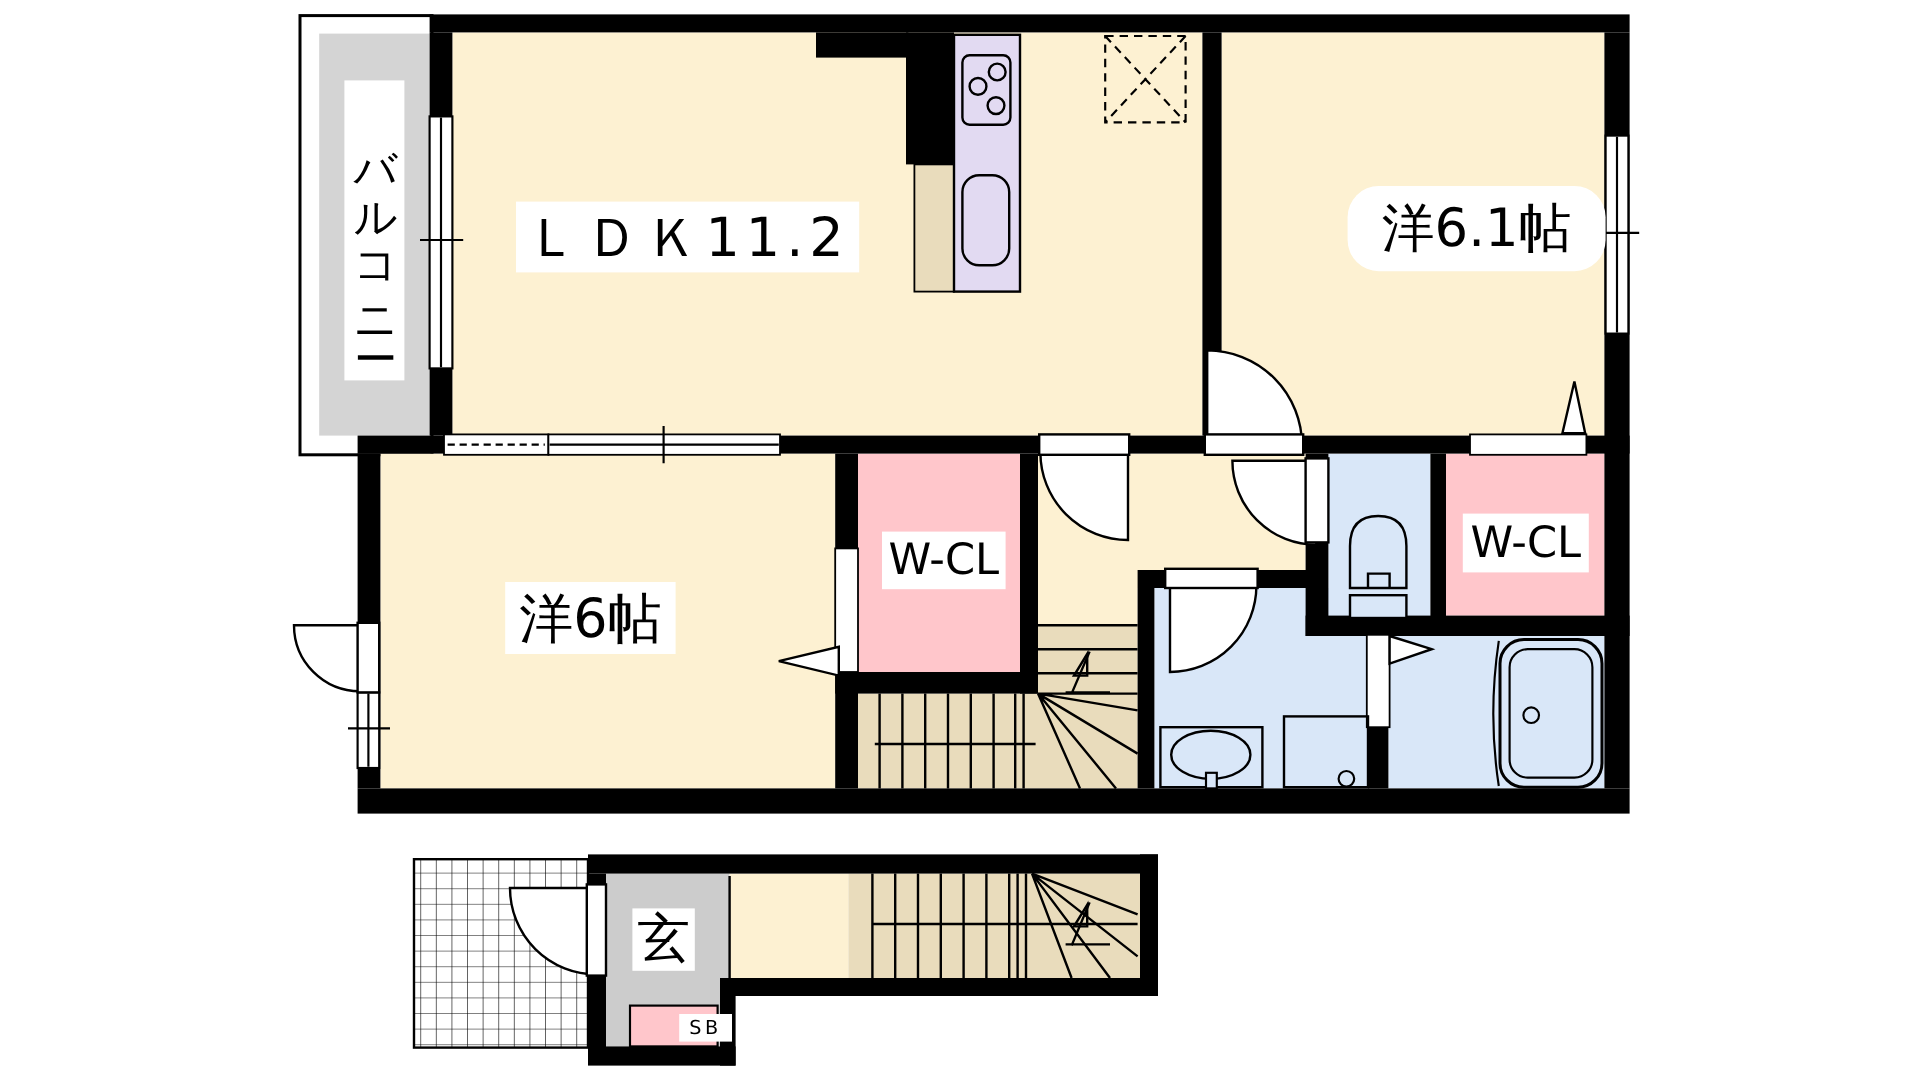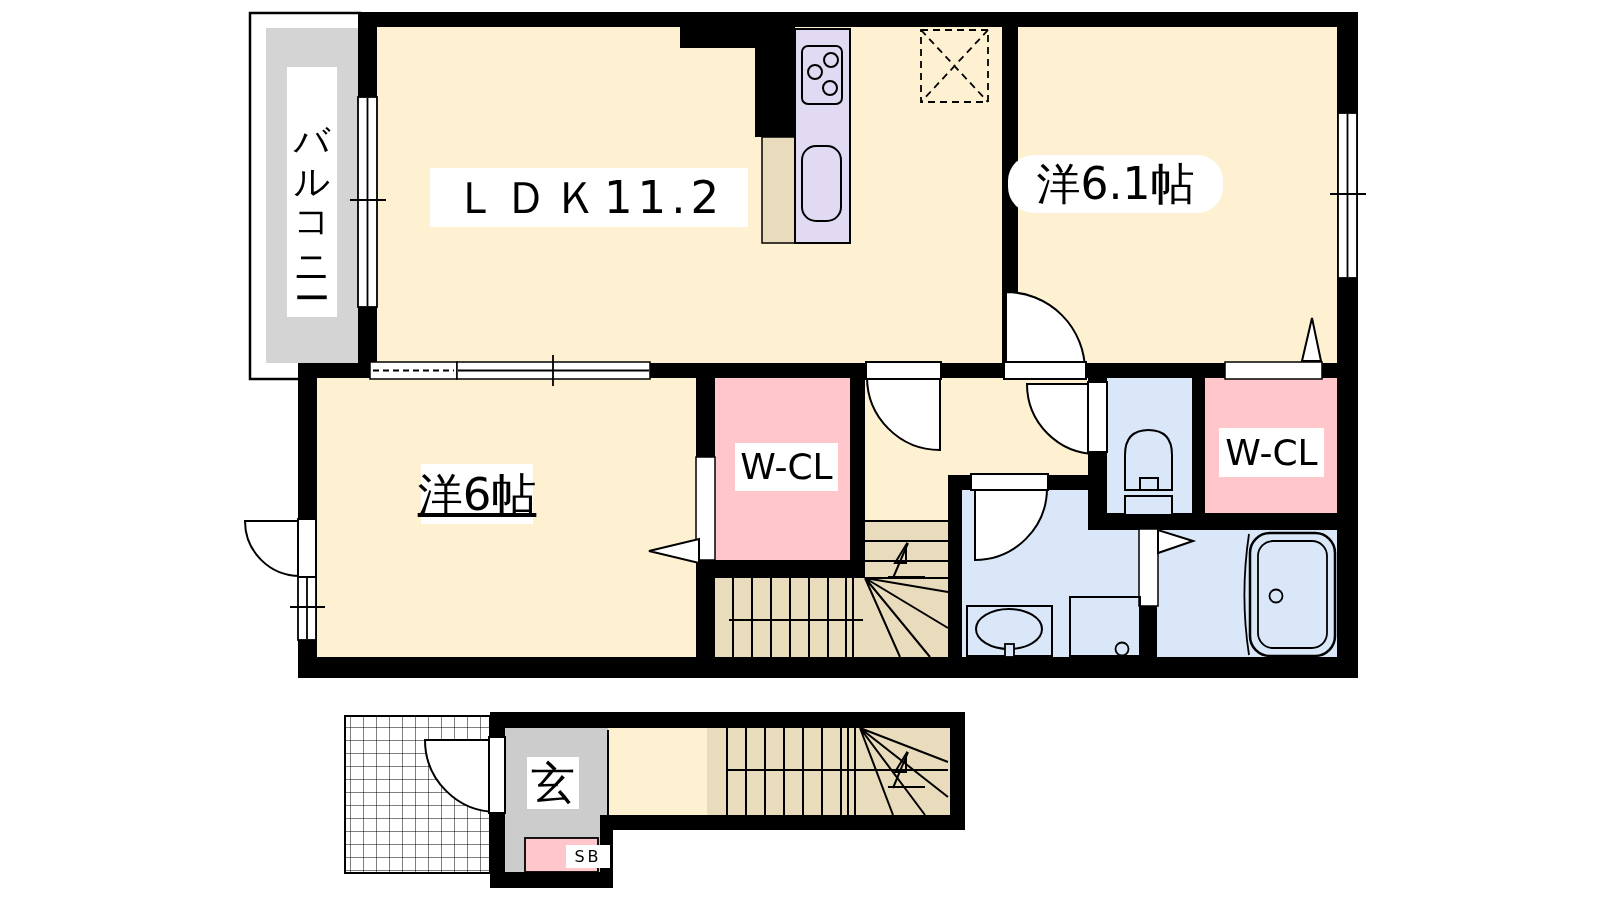--- a/index.html
+++ b/index.html
@@ -3,23 +3,23 @@
 <meta charset="utf-8">
 <style>
   html,body{margin:0;padding:0;background:#fff;}
   #stage{position:relative;width:1600px;height:900px;background:#ffffff;overflow:hidden;
          font-family:"DejaVu Sans","Liberation Sans",sans-serif;}
   #plan-svg{position:absolute;left:0;top:0;}
   .label{position:absolute;background:#ffffff;display:flex;align-items:center;justify-content:center;
          color:#000;white-space:nowrap;line-height:1;}
   .lbl-balcony{left:287px;top:67px;width:50px;height:250px;font-size:36px;
                writing-mode:vertical-rl;text-orientation:upright;letter-spacing:4px;}
-  .lbl-ldk{left:430px;top:168px;width:318px;height:59px;font-size:45px;letter-spacing:5px;}
-  .lbl-y61{left:1008px;top:155px;width:215px;height:58px;font-size:44px;border-radius:26px;}
-  .lbl-y6{left:421px;top:464px;width:112px;height:60px;font-size:45px;text-decoration:underline;}
+  .lbl-ldk{left:430px;top:168px;width:286px;height:59px;font-size:45px;letter-spacing:5px;}
+  .lbl-y61{left:1123px;top:155px;width:215px;height:71px;font-size:44px;border-radius:26px;}
+  .lbl-y6{left:421px;top:485px;width:142px;height:60px;font-size:45px;}
   .lbl-wcl1{left:735px;top:443px;width:103px;height:48px;font-size:36px;}
   .lbl-wcl2{left:1219px;top:428px;width:105px;height:49px;font-size:36px;}
   .lbl-gen{left:527px;top:757px;width:52px;height:52px;font-size:44px;}
   .lbl-sb{left:566px;top:845px;width:44px;height:23px;font-size:16px;letter-spacing:3px;}
 </style>
 </head>
 <body>
 
 <div id="stage">
 

